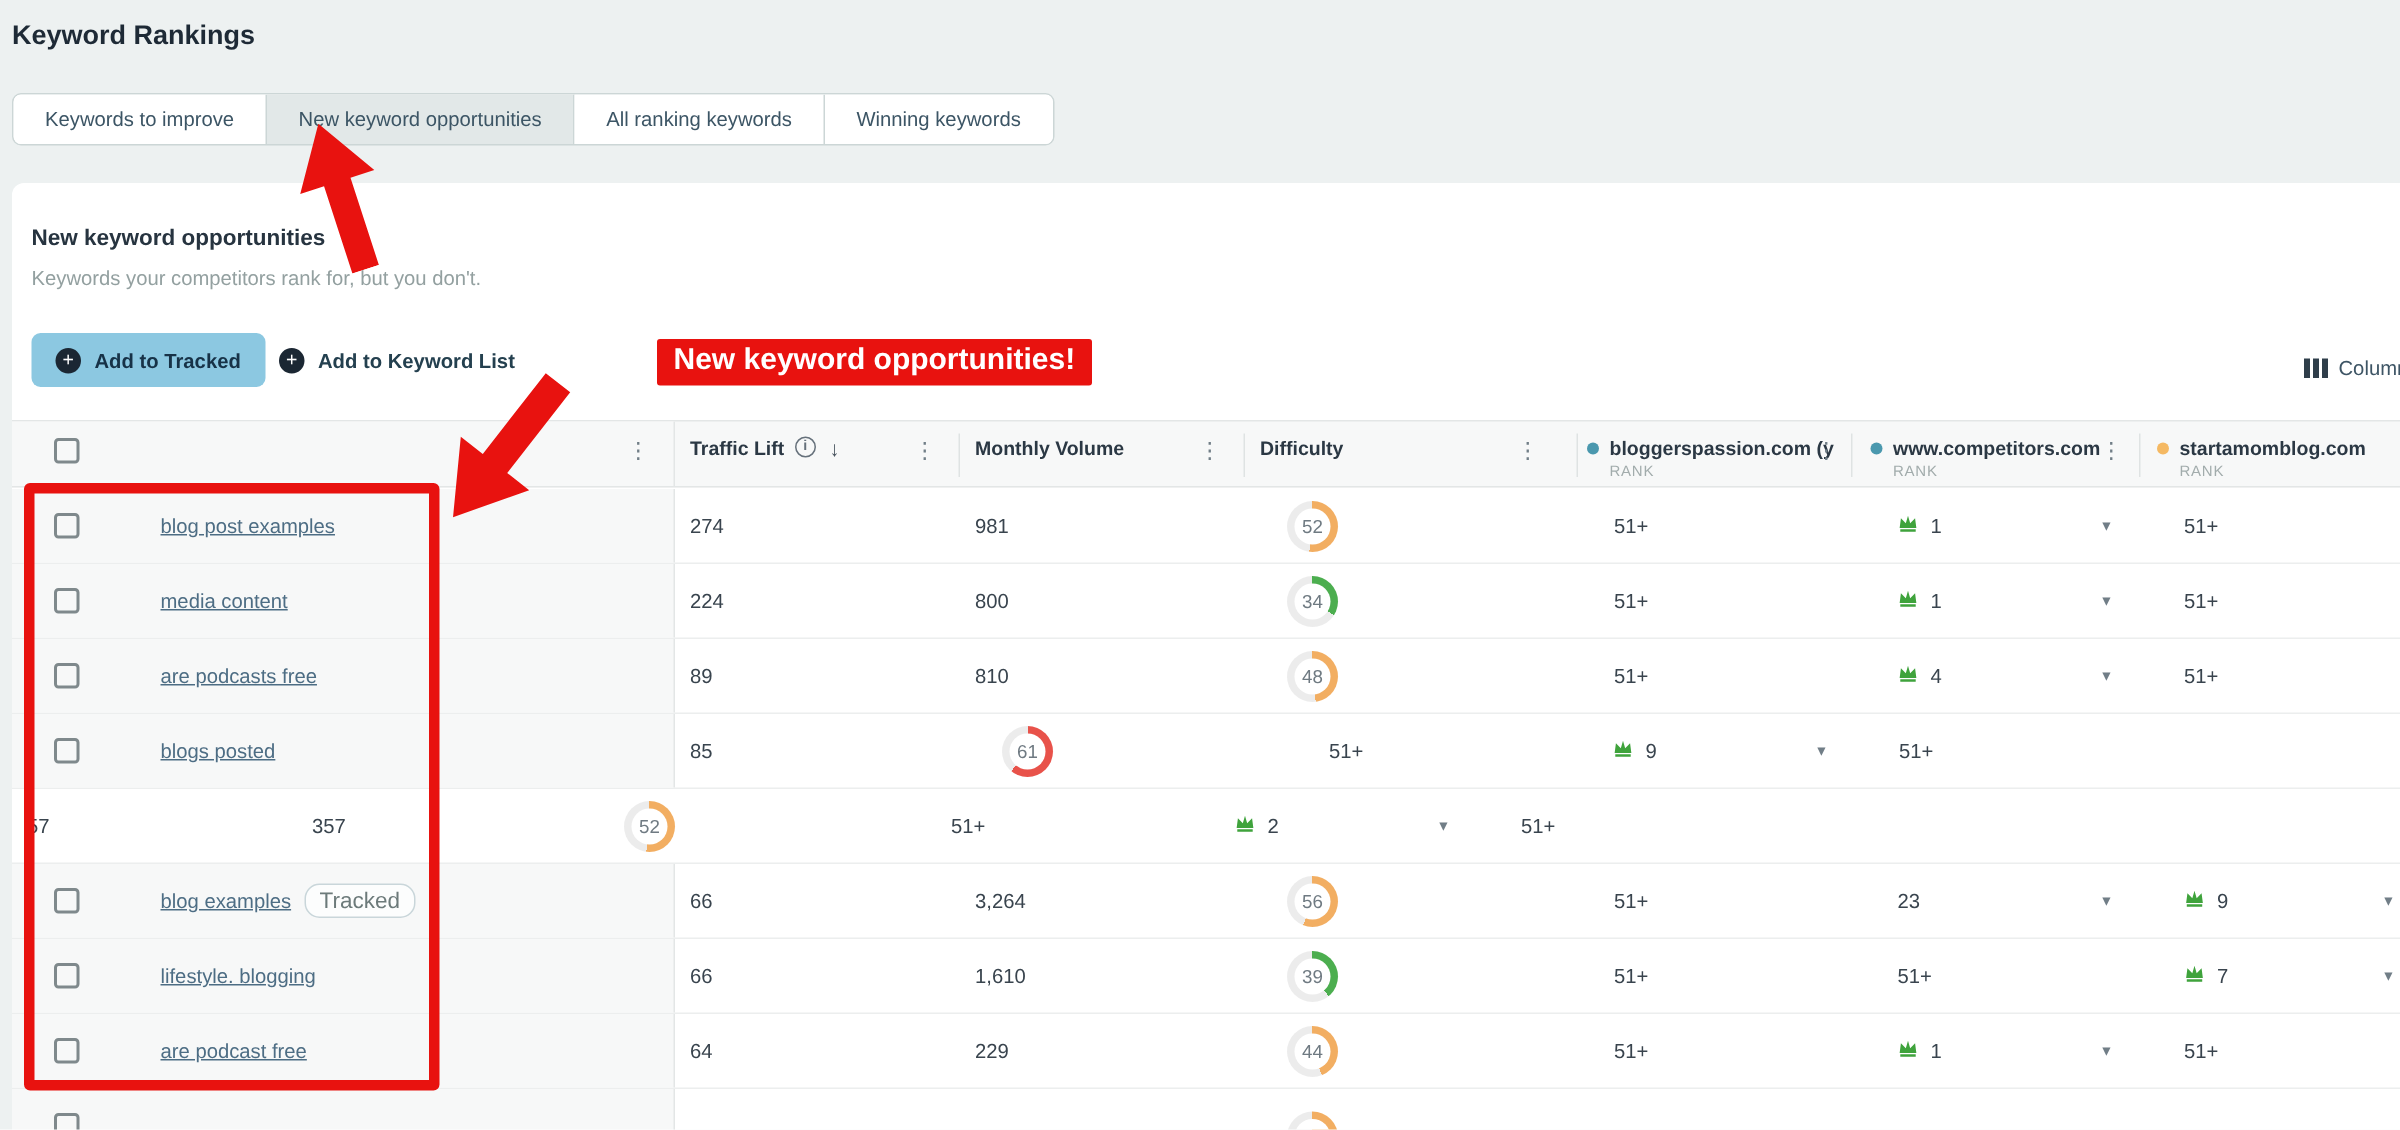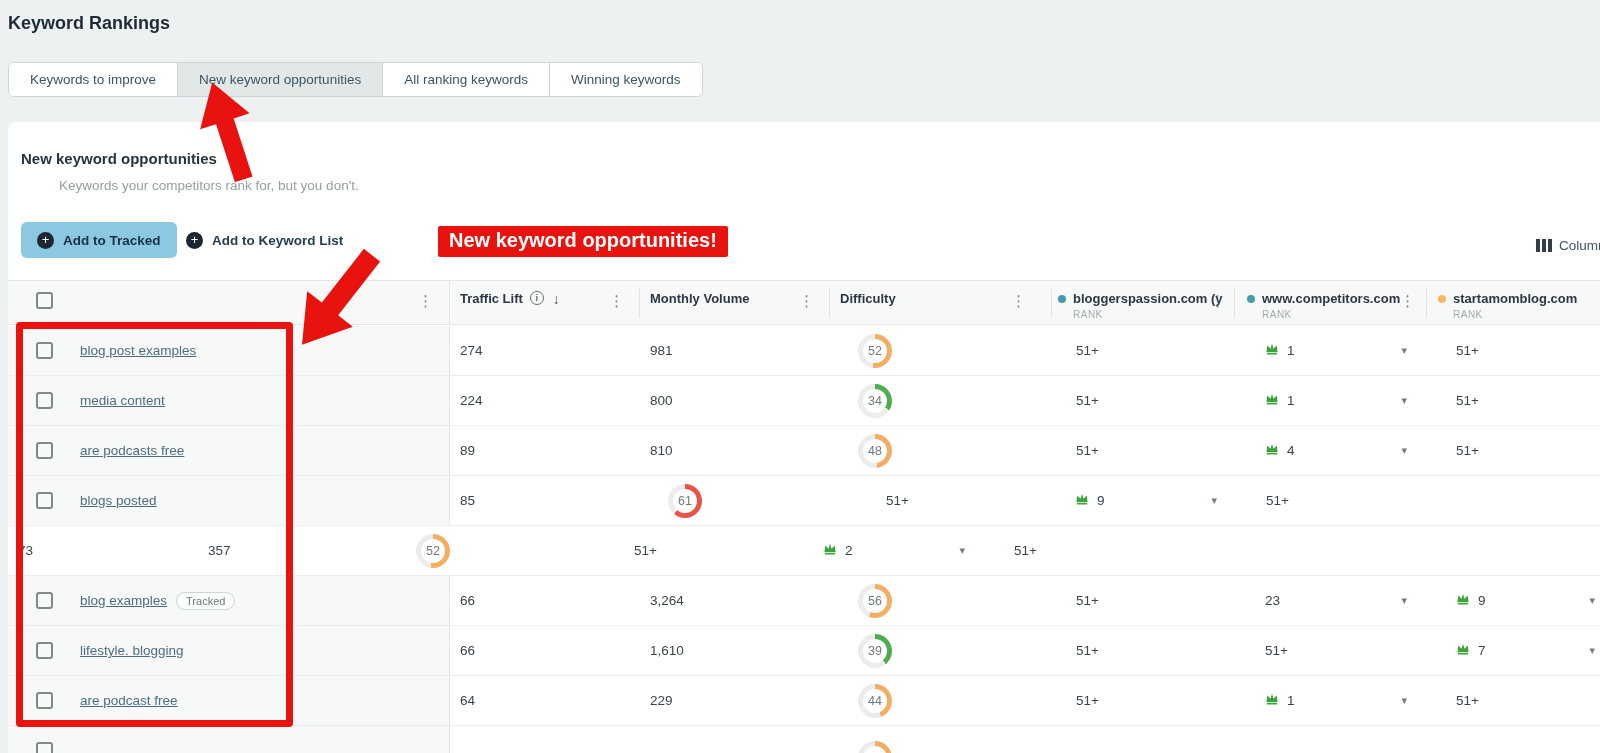--- a/index.html
+++ b/index.html
@@ -10,21 +10,21 @@
   
   .page-title { position:absolute; left:8px; top:13px; font-size:18px; font-weight:700; color:#1e2a36; }
   .tabbar { position:absolute; left:8px; top:62px; display:flex; background:#fff; border:1px solid #ccd6d6; border-radius:6px; height:35px; overflow:hidden; }
   .tab { padding:0 21px; line-height:33px; font-size:13.5px; color:#3c5565; border-right:1px solid #ccd6d6; cursor:pointer; white-space:nowrap; background:#fff; }
   .tab:last-child { border-right:none; }
   .tab.active { background:#e2e8e8; }
 
   
   .card { position:absolute; left:8px; top:122px; width:1592px; height:651px; background:#fff; border-radius:8px 0 0 0; }
   .panel-heading { position:absolute; left:13px; top:28px; font-size:15px; font-weight:700; color:#273440; }
-  .panel-sub { position:absolute; left:13px; top:56px; font-size:13.5px; color:#93a0a0;margin-left:38px; }
+  .panel-sub { position:absolute; left:13px; top:56px; font-size:13.5px; color:#93a0a0; }
 
   .btn-campaign { position:absolute; left:13px; top:100px; height:36px; display:flex; align-items:center; gap:9px;
     background:#8cc8e1; border:none; border-radius:6px; padding:0 16px; font-family:inherit; font-size:13.5px; font-weight:700; color:#173247; cursor:pointer; }
   .btn-kwlist { position:absolute; left:168px; top:100px; height:36px; display:flex; align-items:center; gap:9px;
     background:transparent; border:none; padding:0 10px; font-family:inherit; font-size:13.5px; font-weight:700; color:#24404f; cursor:pointer; }
   .plus-circle { width:17px; height:17px; border-radius:50%; background:#1b2733; color:#fff; font-size:13px; line-height:16px; text-align:center; font-weight:400; display:inline-block; }
 
   .columns-ctl { position:absolute; right:0; top:112px; width:64px; height:22px; display:flex; align-items:center; gap:7px; overflow:hidden; cursor:pointer; }
   .col-icon { display:inline-flex; gap:2px; }
   .col-icon i { width:4px; height:13px; background:#2f3e4a; display:block; }
@@ -53,22 +53,22 @@
   .sort-arrow { color:#4a5560; font-size:14px; margin-left:9px; }
   .domain-head { display:flex; flex-direction:column; }
   .domain-line { display:flex; align-items:center; gap:7px; }
   .dot { width:8px; height:8px; border-radius:50%; display:inline-block; flex:0 0 8px; }
   .rank-sub { font-size:10px; color:#a2acac; letter-spacing:.5px; margin-top:3px; margin-left:15px; }
 
   .checkbox { position:absolute; left:28px; width:17px; height:17px; border:2px solid #7f898c; border-radius:3px; background:transparent; cursor:pointer; }
   .thead .checkbox { top:11px; }
   .trow .checkbox { top:16px; }
   .kw-wrap { margin-left:72px; display:flex; align-items:center; gap:9px; }
-  .kw-link { font-size:13.5px; color:#4d6d84; text-decoration:underline; cursor:pointer; white-space:nowrap; }
-  .badge { font-size:11px; color:#6c7a7a; border:1px solid #c9d6da; border-radius:10px; padding:2px 9px; background:#fcfdfd; }
+  .kw-link { font-size:13.5px; color:#4d6d84; text-decoration:underline; cursor:pointer; white-space:nowrap;margin-left:27px; }
+  .badge { font-size:15px; color:#6c7a7a; border:1px solid #c9d6da; border-radius:10px; padding:2px 9px; background:#fcfdfd; }
 
   .val { font-size:13.5px; color:#39444e; }
   .donut { width:34px; height:34px; border-radius:50%; position:relative; flex:0 0 34px; }
   .donut::before { content:""; position:absolute; inset:5px; background:#fff; border-radius:50%; }
   .donut .dv { position:absolute; inset:0; display:flex; align-items:center; justify-content:center; font-size:12.5px; color:#6f7a82; }
   .rank-group { display:flex; gap:8px;margin-left:18px; }
   .crown { flex:0 0 14px; display:inline-flex; }
   .caret { color:#717e87; font-size:11px; cursor:pointer; }
 
   
@@ -331,21 +331,21 @@
           </div>
           <div class="c-sm">
             <span class="rank-group">
               <span class="val">51+</span>
             </span>
             <span></span>
           </div>
         </div>
         <div class="trow">
           <div class="c-tl">
-            <span class="val">73</span>
+            <span class="val">57</span>
           </div>
           <div class="c-mv">
             <span class="val">357</span>
           </div>
           <div class="c-diff">
             <div class="donut" style="background:conic-gradient(#f2ae62 52%, #ececec 0);">
               <span class="dv">52</span>
             </div>
           </div>
           <div class="c-bp">

